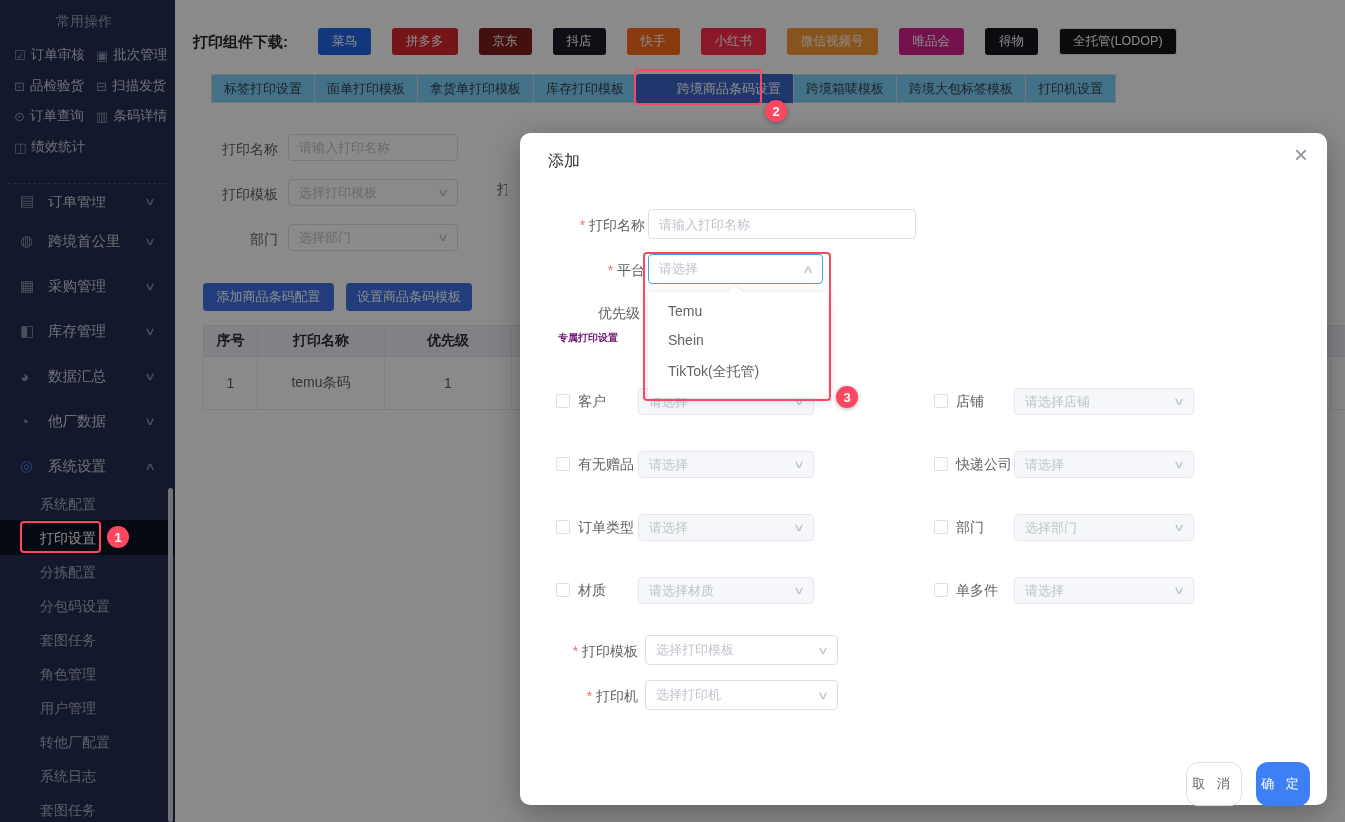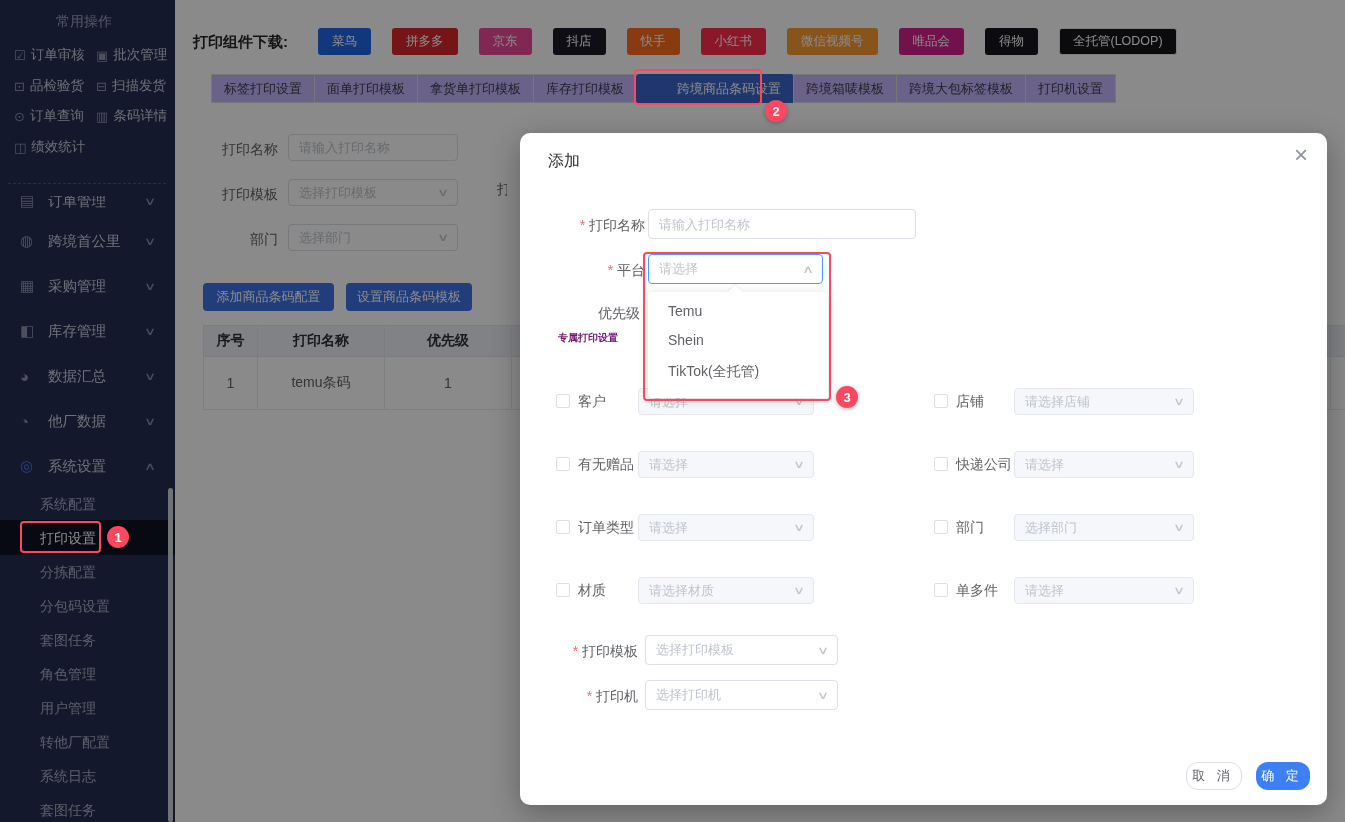--- a/index.html
+++ b/index.html
@@ -25,21 +25,21 @@
 
   
   .main{position:absolute;left:175px;top:0;width:1170px;height:822px;background:#fff;z-index:1;}
   .dl-label{position:absolute;left:18px;top:33px;font-size:15px;font-weight:bold;color:#262626;}
   .plat-row{position:absolute;left:143px;top:28px;display:flex;gap:21px;}
   .plat-btn{height:27px;padding:0 13px;border-radius:3px;color:#fff;font-size:12.5px;
     display:flex;align-items:center;white-space:nowrap;border:1px solid transparent;}
   .plat-btn.outlined{border-color:#E8E8E8;}
   .tab-row{position:absolute;left:37px;top:74px;display:flex;}
   .tab{display:inline-flex;align-items:center;height:29px;padding:0 12px;border:1px solid #D8DCE3;
-    margin-left:-1px;background:#c4b5fd;font-size:13px;color:#3A3F49;white-space:nowrap;}
+    margin-left:-1px;background:#7dd3fc;font-size:13px;color:#3A3F49;white-space:nowrap;}
   .tab.active{background:#3B66C9;border-color:#3B66C9;color:#fff;border-radius:3px 3px 0 0;padding-left:40px;}
   .flabel{position:absolute;font-size:14px;color:#606266;text-align:right;white-space:nowrap;}
   .input,.sel{border:1px solid #DCDFE6;border-radius:4px;background:#fff;font-size:13px;
     display:flex;align-items:center;justify-content:space-between;padding:0 10px;color:#BFC4CC;}
   input.input{color:#a21caf;}
   input.input::placeholder{color:#BFC4CC;}
   .sel .ph{color:#BFC4CC;white-space:nowrap;overflow:hidden;}
   .sel .chev{color:#C0C4CC;font-size:11px;transform:scaleX(1.5);flex:0 0 auto;}
   .sel.gray{background:#F5F7FA;border-color:#E4E7ED;}
   .btn-primary{background:#3D72E6;color:#fff;border-radius:4px;font-size:13px;
@@ -59,21 +59,21 @@
   .m-label{position:absolute;font-size:14px;color:#606266;text-align:right;white-space:nowrap;}
   .required::before{content:"* ";color:#F56C6C;}
   .m-section{position:absolute;left:38px;font-size:10px;font-weight:bold;color:#701a75;}
   .cb{position:absolute;width:14px;height:14px;border:1px solid #DCDFE6;border-radius:2px;background:#fff;}
   .cb-label{position:absolute;font-size:14px;color:#606266;white-space:nowrap;}
   .dropdown{position:absolute;left:128px;top:159px;width:180px;height:106px;background:#fff;border-radius:4px;
     box-shadow:0 2px 12px rgba(0,0,0,0.14);z-index:5;}
   .dropdown .arrow{position:absolute;left:82px;top:-5px;width:10px;height:10px;background:#fff;transform:rotate(45deg);
     box-shadow:-1px -1px 2px rgba(0,0,0,0.05);}
   .opt{height:32px;display:flex;align-items:center;padding-left:20px;font-size:14px;color:#606266;cursor:pointer;}
-  .m-btn{position:absolute;height:28px;border-radius:12px;font-size:13px;display:flex;align-items:center;
+  .m-btn{position:absolute;height:44px;border-radius:12px;font-size:13px;display:flex;align-items:center;
     justify-content:center;letter-spacing:4px;padding-left:4px;}
   .m-btn.ghost{background:#fff;border:1px solid #DCDFE6;color:#606266;}
   .m-btn.blue{border:none;color:#fff;}
 
   
   .ann-box{position:absolute;border:2px solid #FB4860;border-radius:4px;z-index:30;}
   .ann-badge{position:absolute;width:22px;height:22px;border-radius:50%;color:#fff;font-size:13px;font-weight:bold;
     display:flex;align-items:center;justify-content:center;z-index:31;box-shadow:0 1px 4px rgba(0,0,0,0.3);}
 </style>
 </head>
@@ -166,21 +166,21 @@
 
     <div class="sb-scroll"></div>
   </aside>
 
   <main class="main">
     <div class="dl-label">打印组件下载:</div>
 
     <div class="plat-row">
       <div class="plat-btn" style="background-color: rgb(36, 103, 229);">菜鸟</div>
       <div class="plat-btn" style="background-color: rgb(217, 39, 46);">拼多多</div>
-      <div class="plat-btn" style="background-color: #ec4899;">京东</div>
+      <div class="plat-btn" style="background-color: #7f1d1d;">京东</div>
       <div class="plat-btn" style="background-color: rgb(29, 27, 38);">抖店</div>
       <div class="plat-btn" style="background-color: rgb(255, 108, 29);">快手</div>
       <div class="plat-btn" style="background-color: rgb(255, 46, 77);">小红书</div>
       <div class="plat-btn" style="background-color: rgb(250, 157, 50);">微信视频号</div>
       <div class="plat-btn" style="background-color: rgb(212, 33, 143);">唯品会</div>
       <div class="plat-btn" style="background-color: rgb(23, 23, 31);">得物</div>
       <div class="plat-btn outlined" style="background-color: rgb(21, 21, 27);">全托管(LODOP)</div>
     </div>
 
     <div class="tab-row">

